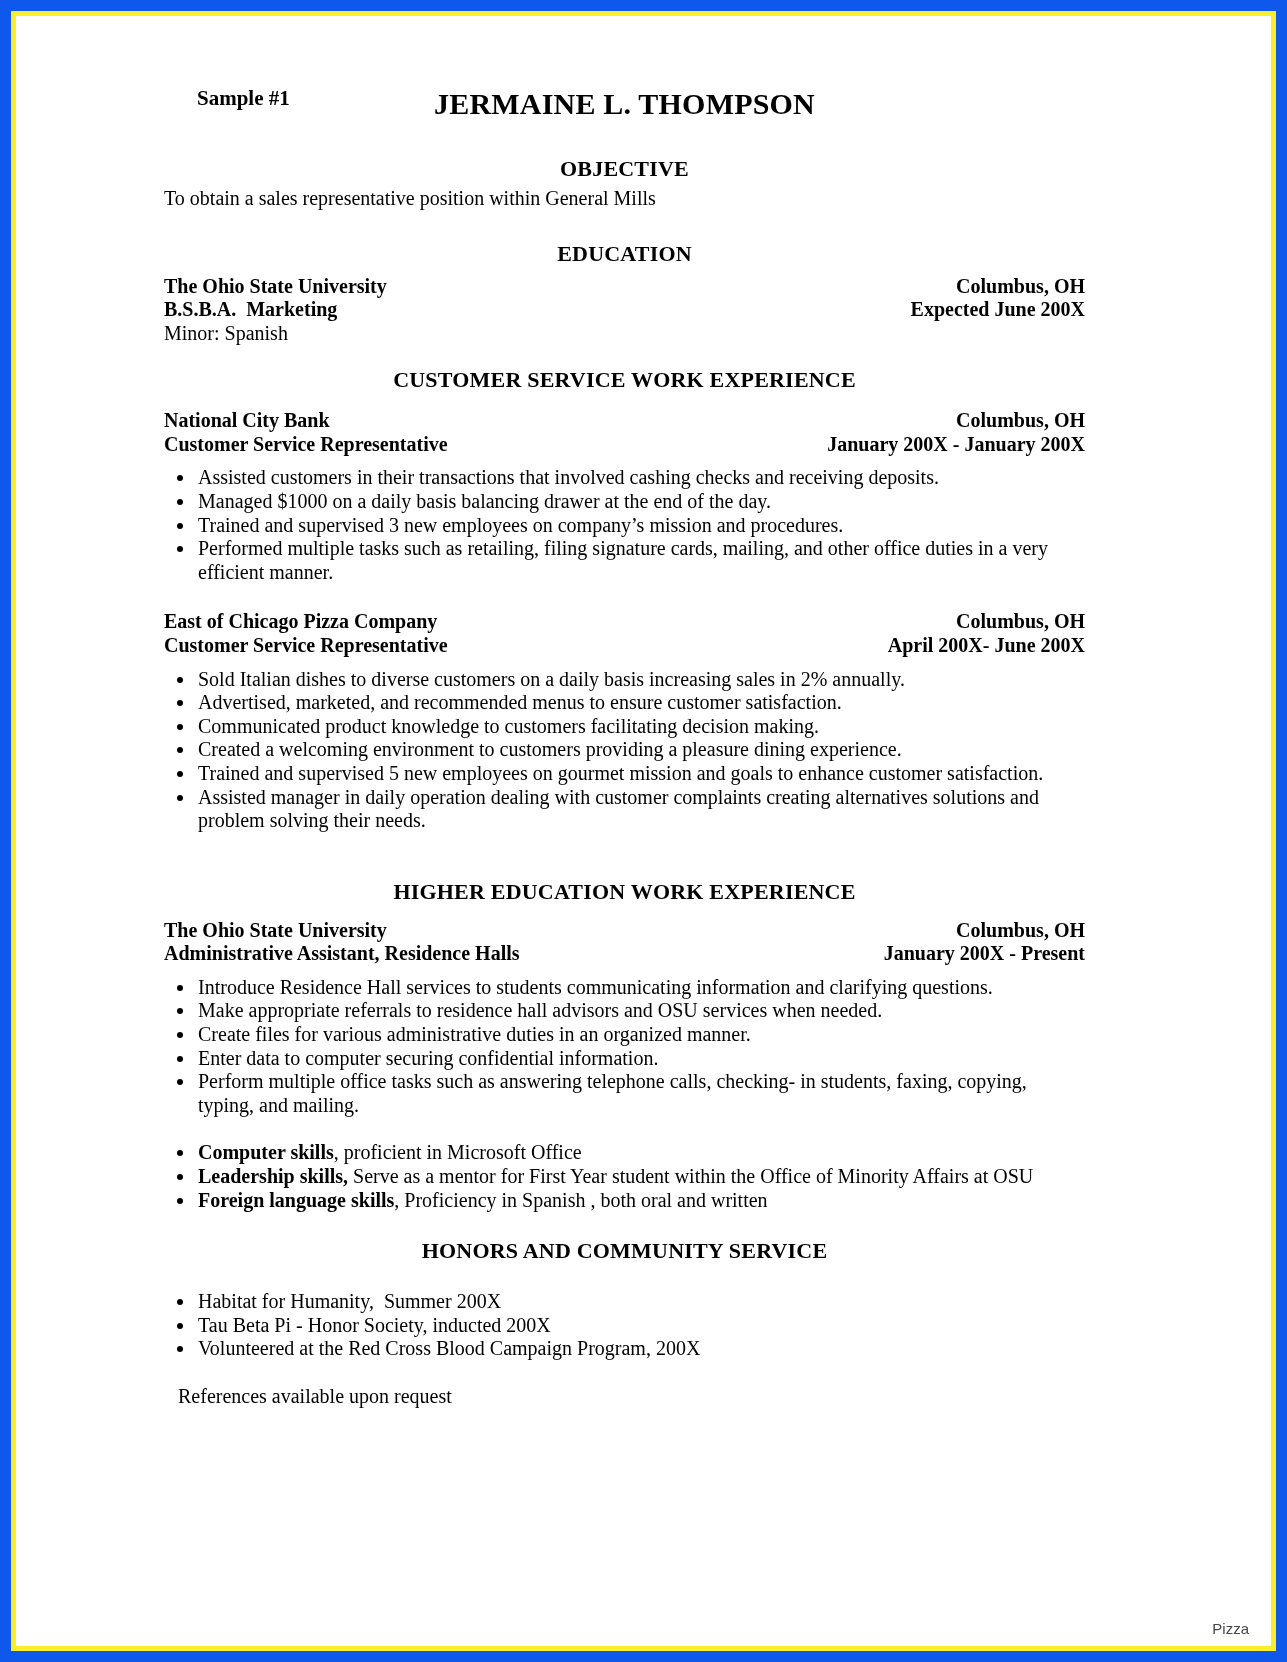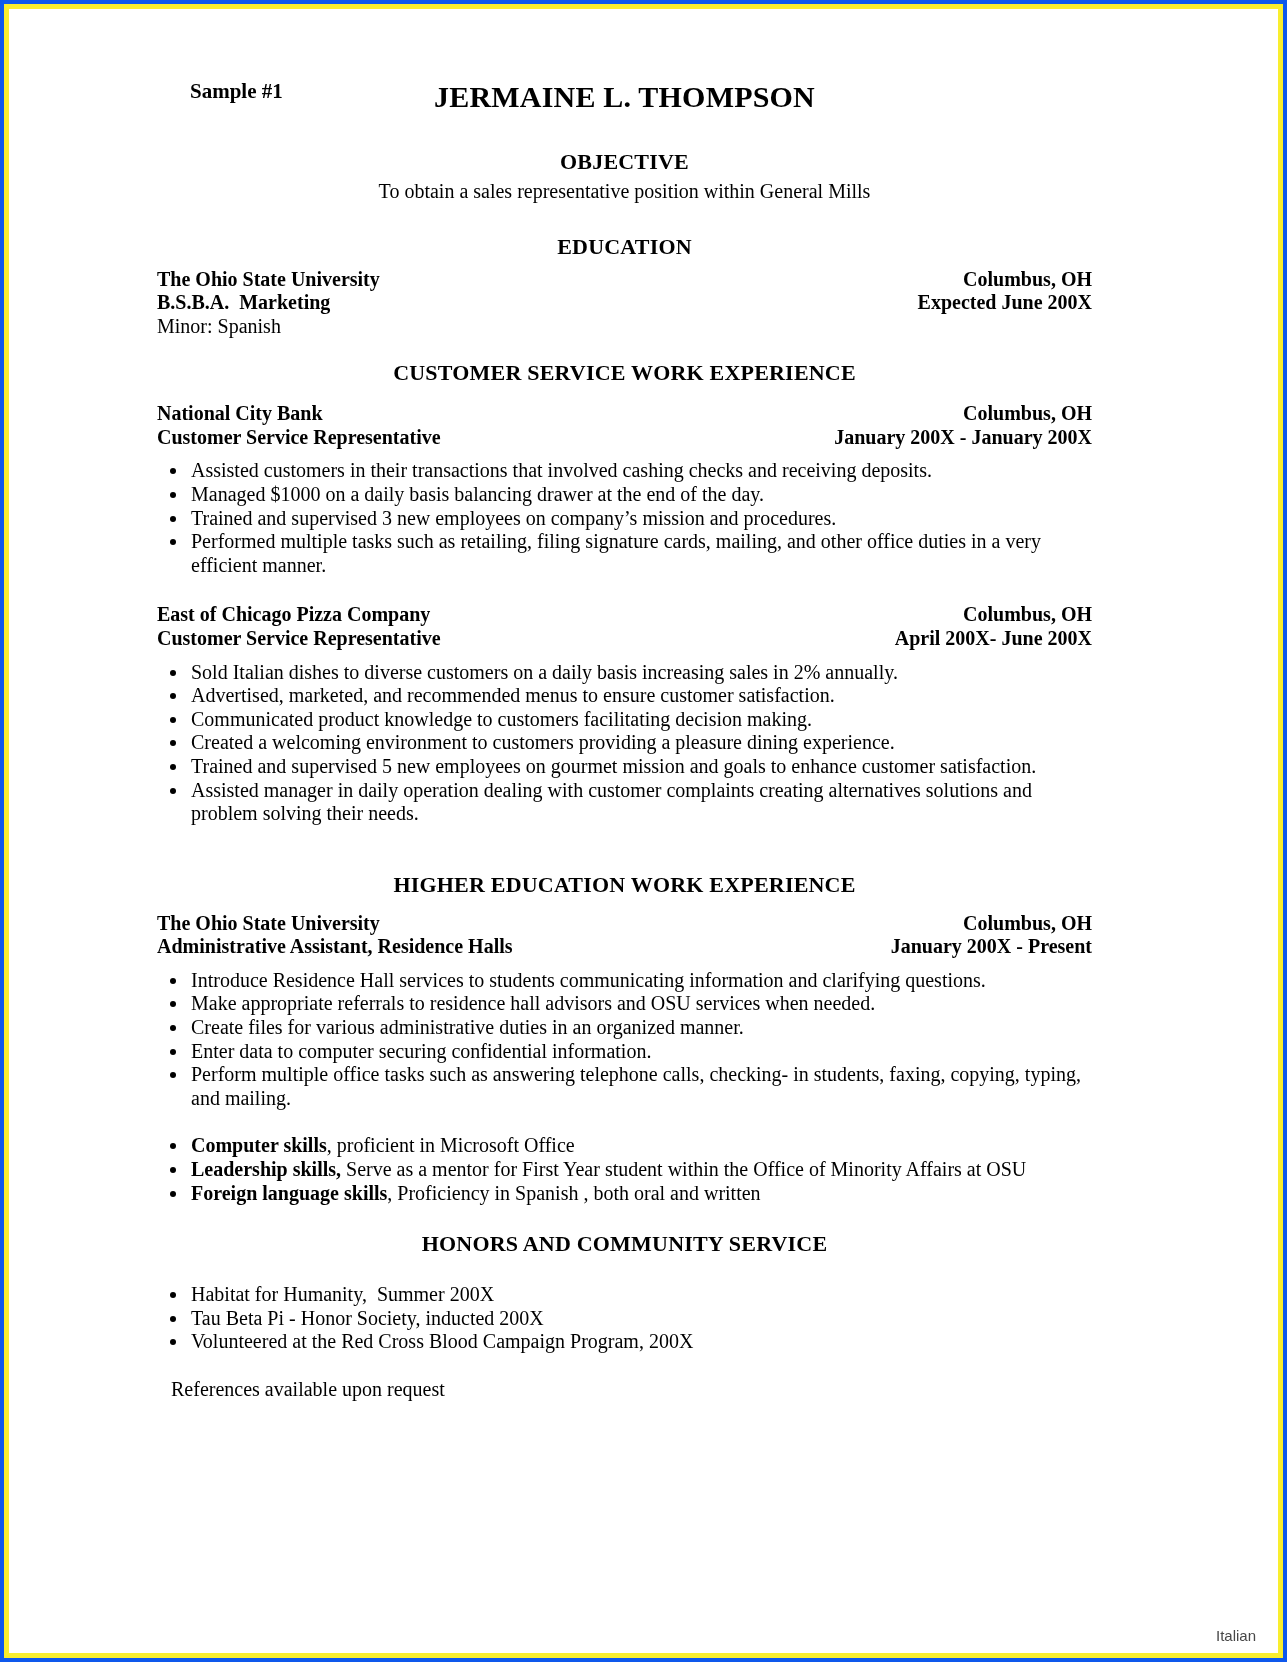--- a/index.html
+++ b/index.html
@@ -4,21 +4,21 @@
 <style>
   html, body { margin: 0; padding: 0; }
   body {
     width: 1287px; height: 1662px;
     font-family: "Liberation Serif", "DejaVu Serif", serif;
     background: #fff;
   }
   .blue-border {
     width: 1287px; height: 1662px; box-sizing: border-box;
     background: var(--frame_blue, #0e58ec);
-    padding: 4px;
+    padding: 11px;
   }
   .yellow-border {
     width: 100%; height: 100%; box-sizing: border-box;
     border: 5px solid var(--frame_yellow, #f9ee2e);
     background: #ffffff;
     position: relative;
     overflow: hidden;
   }
   .content {
     position: relative;
@@ -38,21 +38,21 @@
   .contact-line { text-align: center; margin-top: 6px; }
   .contact-line a.email {
     color: var(--link_blue, #0000ee);
     text-decoration: underline; cursor: pointer;
   }
   h2.sec {
     text-align: center; font-size: 22px; font-weight: bold;
     margin: 0; letter-spacing: 0.2px;
   }
   .h-objective { margin-top: 42px !important; }
-  .objective-text { text-align: center; margin-top: 5px; }
+  .objective-text { text-align: left; margin-top: 5px; }
   .h-education { margin-top: 30px !important; margin-bottom: 8px !important; }
   .row { display: flex; justify-content: space-between; }
   .row .l { text-align: left; }
   .row .r { text-align: left; font-weight: bold; }
   .bold { font-weight: bold; }
   .keepspace { white-space: pre-wrap; }
   .h-cswe { margin-top: 22px !important; margin-bottom: 16px !important; }
   .h-hewe { margin-top: 46px !important; margin-bottom: 12px !important; }
   .h-skills { margin-top: 34px !important; }
   .h-honors { margin-top: 26px !important; }
@@ -168,17 +168,17 @@
 
   <h2 class="sec h-honors">HONORS AND COMMUNITY SERVICE</h2>
   <ul class="bullets honors">
     <li class="keepspace">Habitat for Humanity,  Summer 200X</li>
     <li>Tau Beta Pi - Honor Society, inducted 200X</li>
     <li>Volunteered at the Red Cross Blood Campaign Program, 200X</li>
   </ul>
 
   <div class="references">References available upon request</div>
 
-  <div class="watermark">Italian</div>
+  <div class="watermark">Pizza</div>
 
 </div>
 </div>
 </div>
 
 </body></html>

